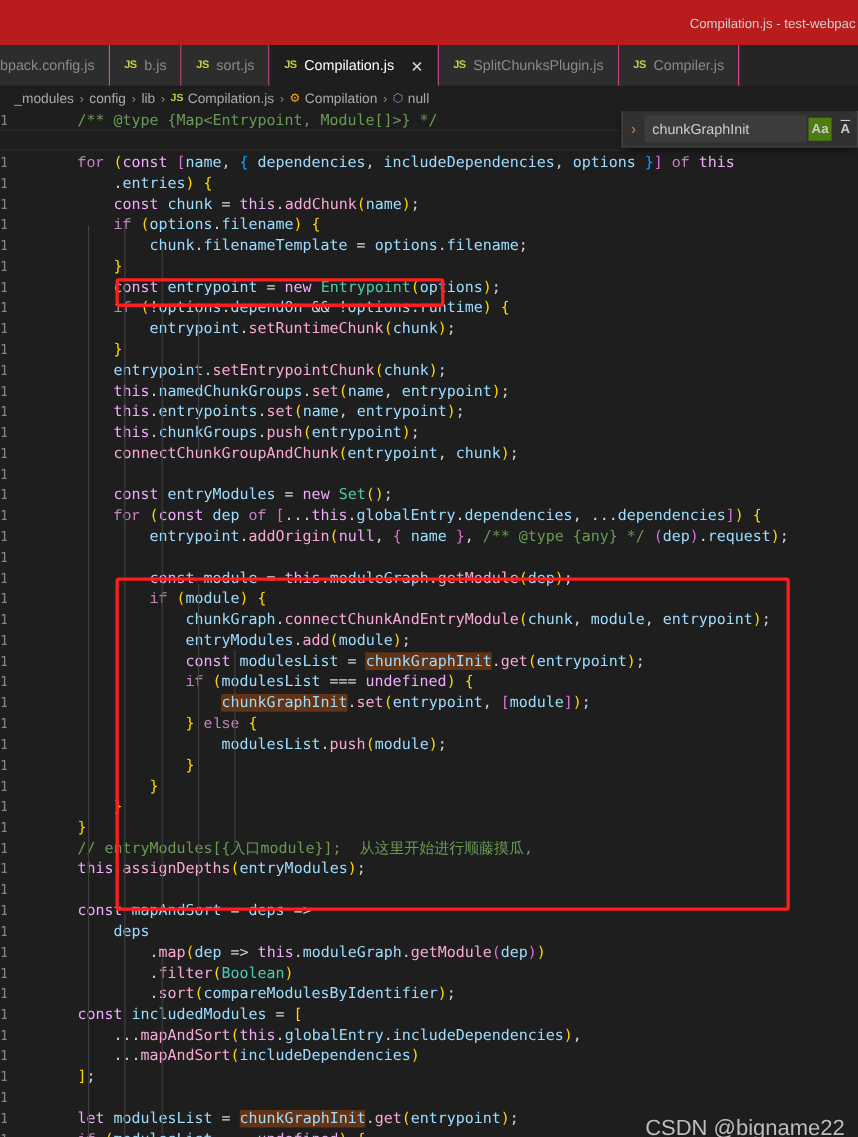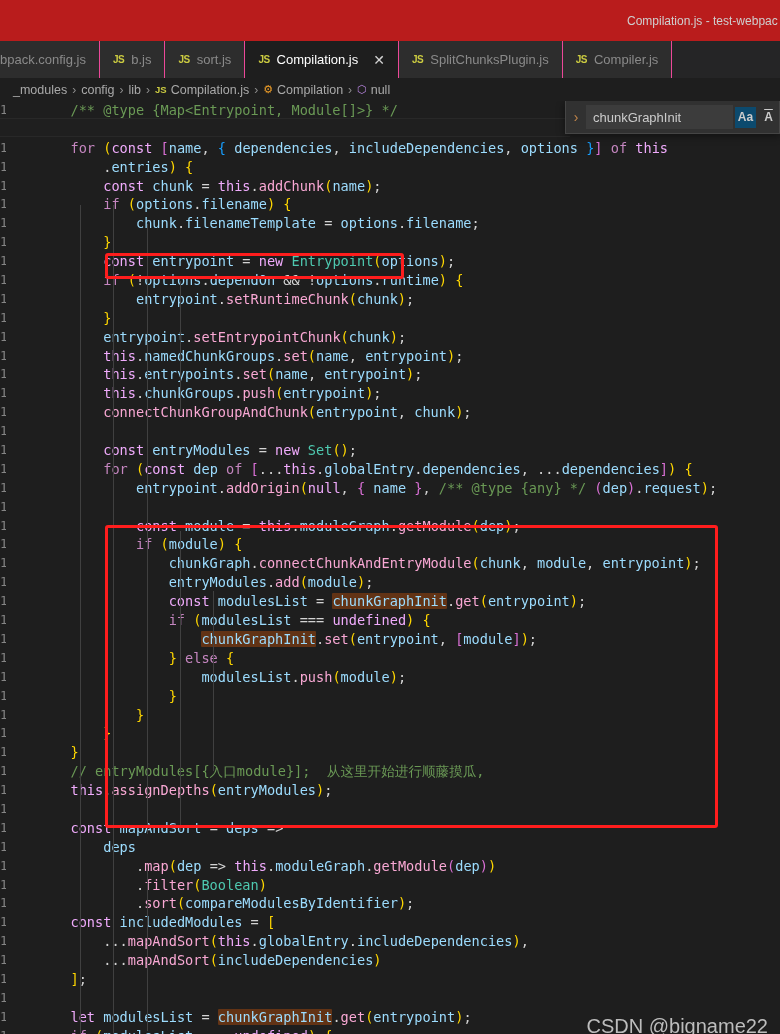--- a/index.html
+++ b/index.html
@@ -68,21 +68,21 @@
     position: absolute; left: 0; top: 0; width: 780px; height: 100%;
     font-family: "DejaVu Sans Mono", monospace;
     font-size: 13.6px; line-height: 18.9px; white-space: pre;
   }
   .line { height: 18.9px; line-height: 18.9px; padding-left: 5px; white-space: pre; }
 
   
   .iguide { position: absolute; width: 1px; background: #404040; }
 
   
-  .kw   { color: #c586c0; }   
+  .kw   { color: #c586c0; font-family: Liberation Mono, monospace; }   
   .decl { color: #f0abfc; }   
   .var  { color: #9cdcfe; }   
   .fn   { color: #f9a8d4; }   
   .cls  { color: #4ec9b0; }   
   .pun  { color: #d4d4d4; }   
   .cmt  { color: #6a9955; }   
   .par  { color: #ffd700; }   
   .par2 { color: #da70d6; }   
   .par3 { color: #179fff; }   
   .hl   { background: #623315; border-radius: 1px; }
@@ -108,21 +108,21 @@
   .find-input {
     flex: 1; height: 24px; background: #3c3c3c; border: 1px solid #3c3c3c;
     color: #cccccc; font-size: 13px; font-family: "Liberation Sans", sans-serif;
     padding: 0 6px; display:flex; align-items:center;
   }
   .find-btn {
     width: 21px; height: 21px; margin-left: 2px; display:flex;
     align-items:center; justify-content:center; font-size: 12px; color: #cccccc;
     font-weight: bold;
   }
-  .find-btn.on { background: #0c4a6e; }
+  .find-btn.on { background: #4d7c0f; }
   .find-btn .ul { text-decoration: overline; }
 
   
   .annot {
     position: absolute; border: 3px solid #ff1d1d; border-radius: 3px;
     pointer-events: none; z-index: 20;
   }
 
   
   .watermark {

